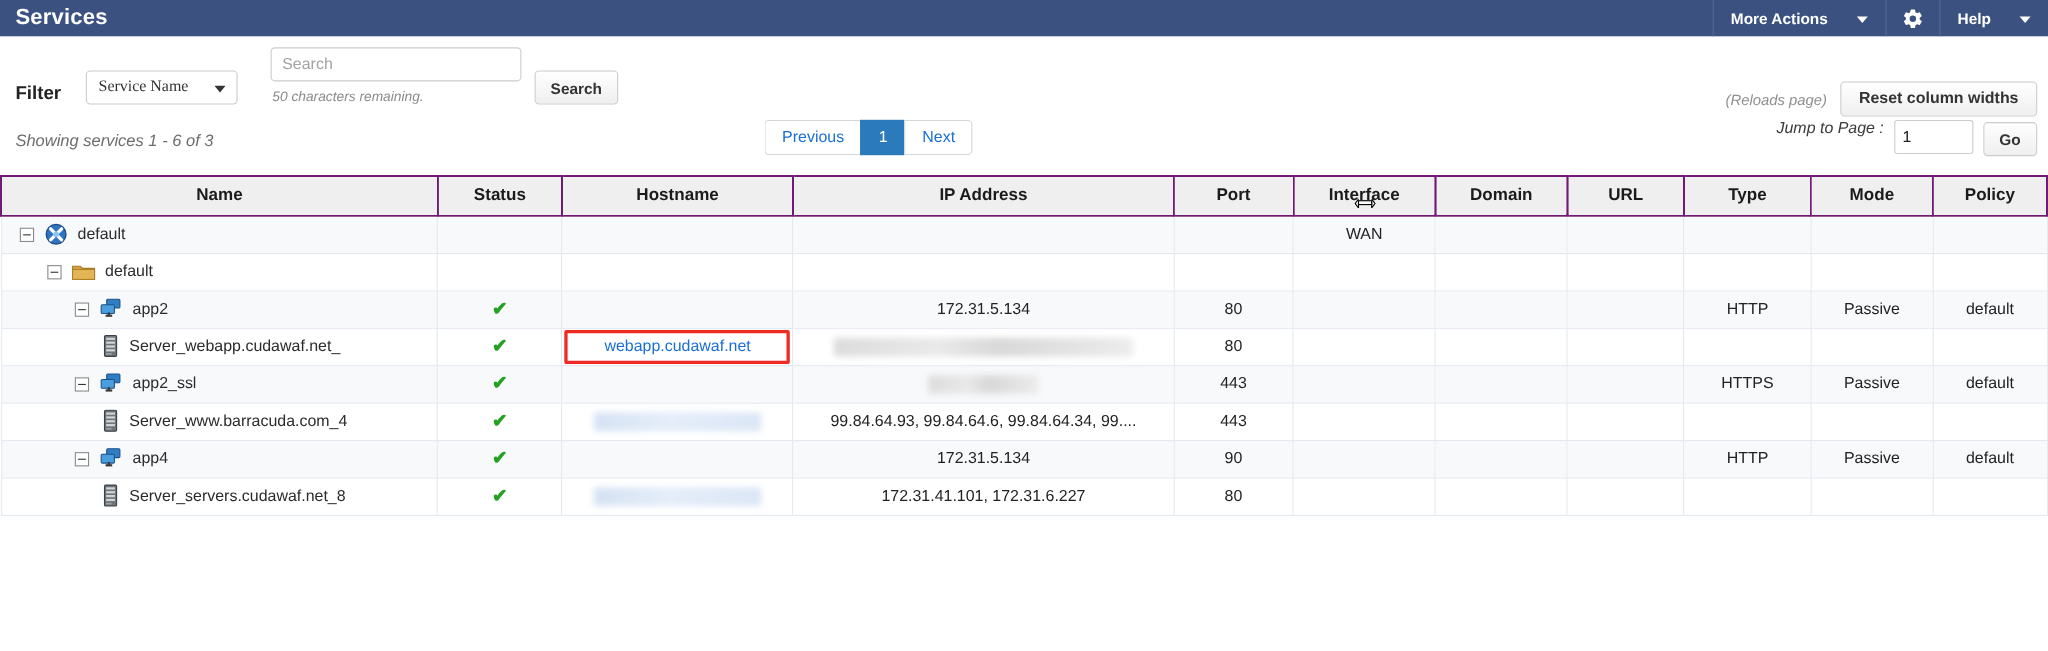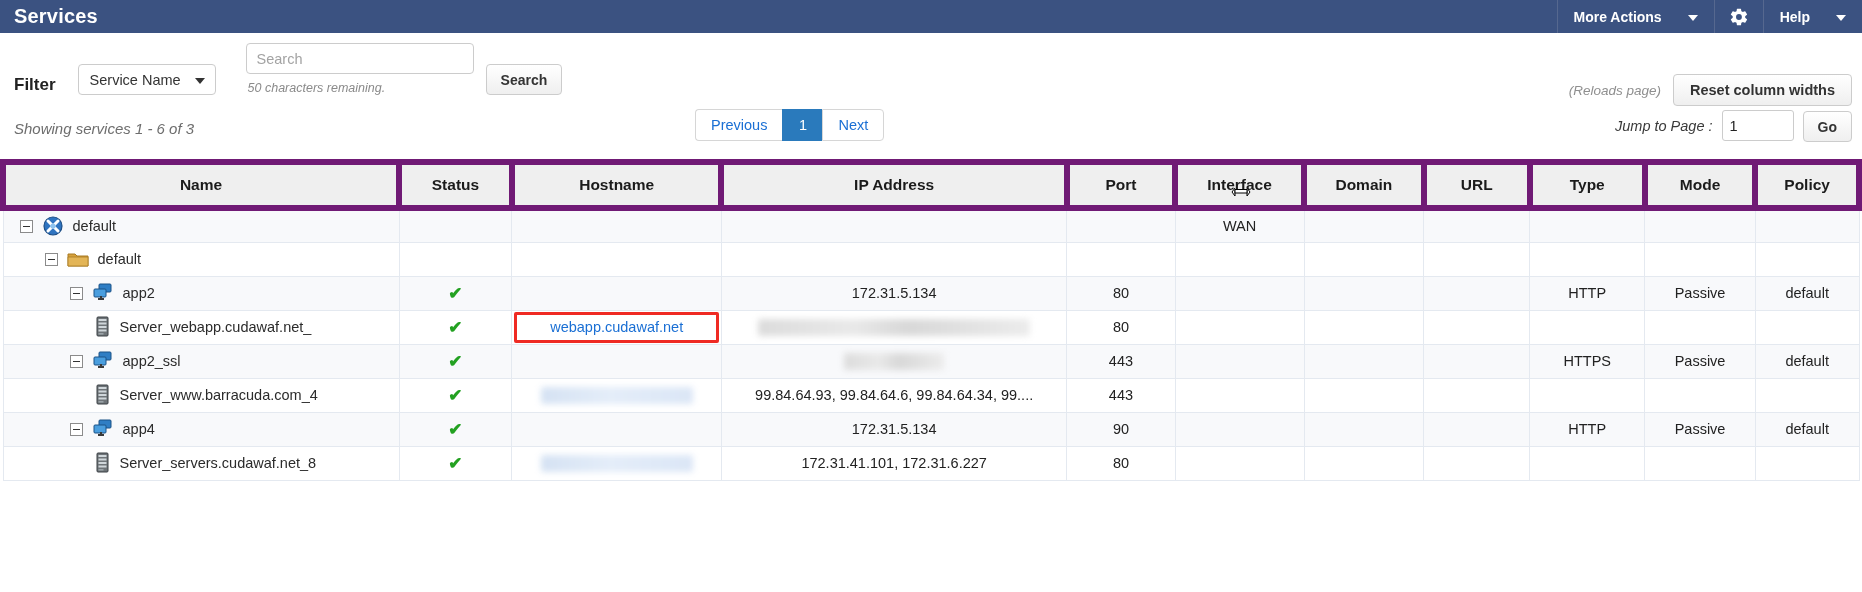--- a/index.html
+++ b/index.html
@@ -43,21 +43,21 @@
     display: flex; align-items: flex-end;
   }
   .filter-label {
     font-size: 17px; font-weight: bold; color: #222;
     margin: 8px 22px 0 0;
   }
   .select-box {
     position: relative; height: 31px; min-width: 138px;
     border: 1px solid #ccc; border-radius: 4px; background: #fff;
     display: flex; align-items: center; padding: 0 30px 0 11px;
-    font-size: 14.5px; color: #333; margin-top: 2px;
+    font-size: 14.5px; color: #333; margin-top: 2px; font-family: Liberation Serif, serif;
   }
   .select-box .caret {
     position: absolute; right: 10px; top: 50%; margin-top: -2px;
     width: 0; height: 0; border-left: 5px solid transparent;
     border-right: 5px solid transparent; border-top: 6px solid #333;
   }
   .search-wrap { margin-left: 30px; margin-top: 2px; }
   .search-input {
     width: 228px; height: 31px; border: 1px solid #ccc; border-radius: 4px;
     padding: 0 10px; font-size: 14.5px; color: #333; background:#fff;
@@ -107,39 +107,39 @@
     text-decoration: none; cursor: pointer;
   }
   .pager a:first-child { border-radius: 4px 0 0 4px; }
   .pager a:last-child { border-right: 1px solid #d6d6d6; border-radius: 0 4px 4px 0; }
   .pager a.active {
     background: #2a7abc; color: #ffffff; border-color: #2a7abc;
     min-width: 40px; padding: 0;
   }
   .jump {
     position: absolute; right: 10px; top: 0;
-    display: flex; align-items: center; gap: 9px;
+    display: flex; align-items: flex-start; gap: 9px;
   }
   .jump-label { font-size: 14.5px; font-style: italic; color: #3a3a3a; }
   .jump-input {
     width: 72px; height: 31px; border: 1px solid #cccccc; border-radius: 3px;
     padding: 0 7px; font-size: 14.5px; color: #222; background:#fff;
     font-family: "Liberation Sans", sans-serif; outline:none;
   }
   .go-btn { height: 31px; padding: 0 14px; font-size: 14px; }
 
   
   .tablewrap { margin-top: 4px; width: 1862px; overflow: hidden; }
   table.grid {
     border-collapse: collapse; table-layout: fixed; width: 1862px;
     font-size: 14.5px; color: #222;
   }
   table.grid th {
-    background: #efefef; border: 6px solid #701a75;
-    height: 46px; font-size: 15.5px; font-weight: bold; color: #1b1b1b;
+    background: #efefef; border: 2px solid #701a75;
+    height: 36px; font-size: 15.5px; font-weight: bold; color: #1b1b1b;
     text-align: center; padding: 0 6px; position: relative;
     white-space: nowrap; overflow: hidden;
   }
   table.grid td {
     border: 1px solid #e4e9f0; height: 34px; padding: 0 8px;
     text-align: center; white-space: nowrap; overflow: hidden;
     vertical-align: middle;
   }
   tr.alt td { background: #f8f9fb; }
   tr.plain td { background: #ffffff; }

